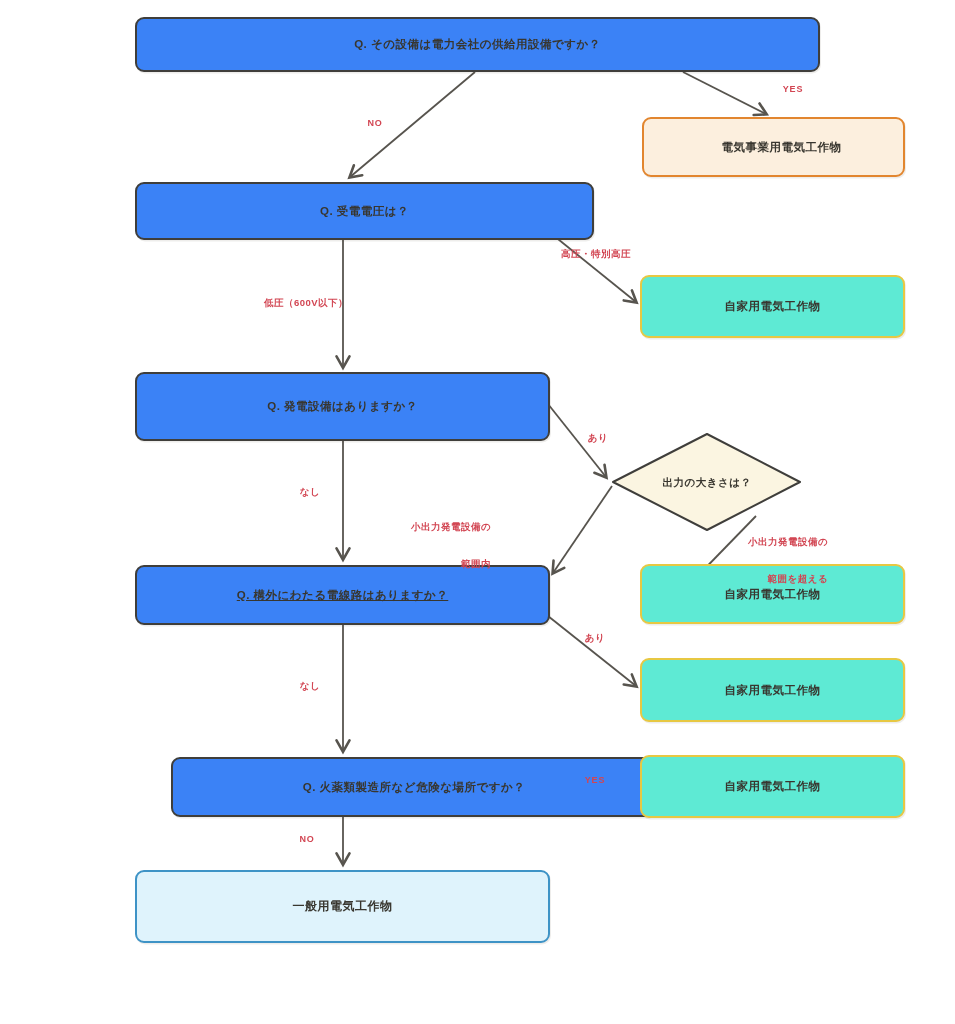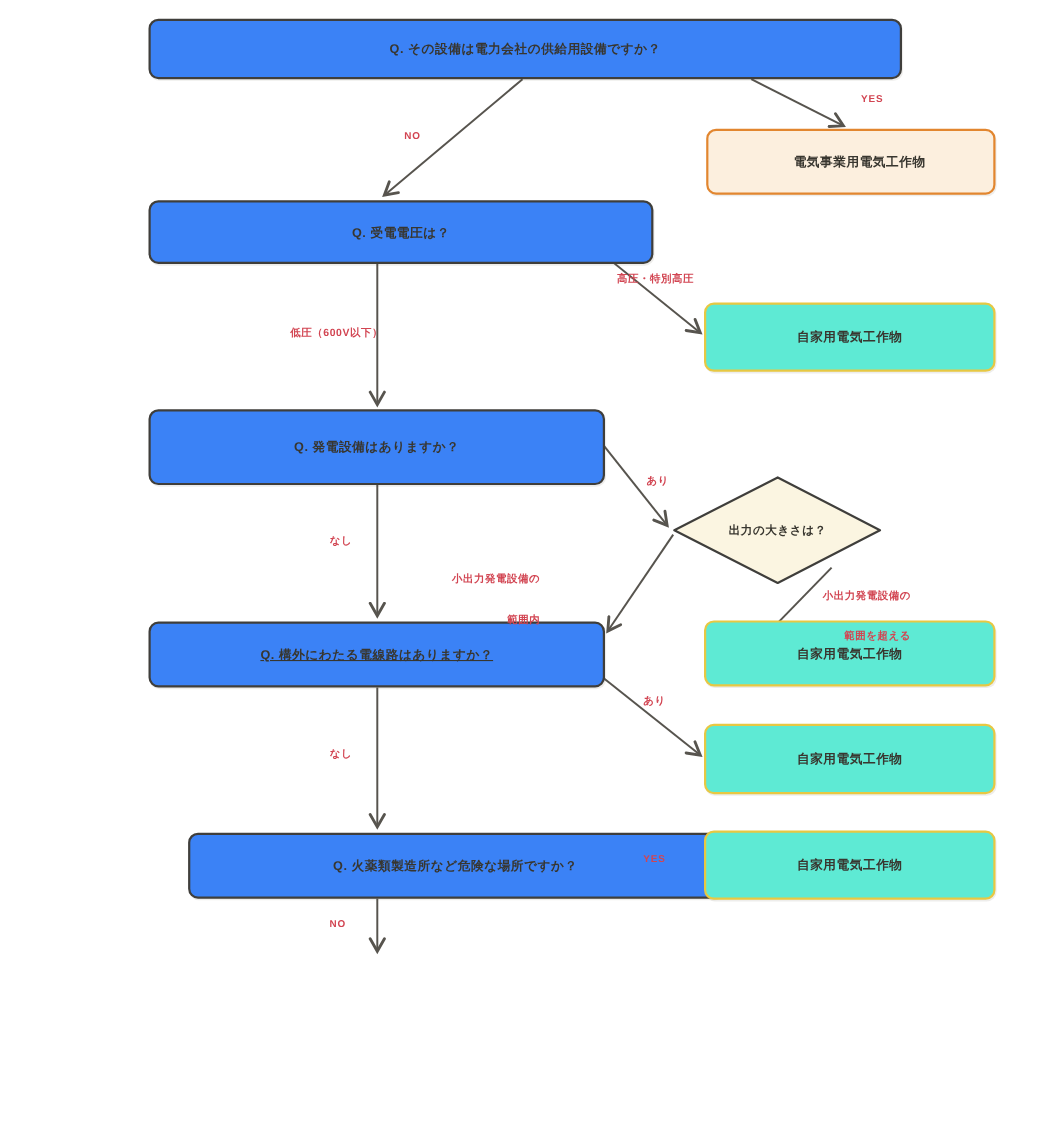--- a/index.html
+++ b/index.html
@@ -96,20 +96,23 @@
   </div>
 
   <div class="node question" style="left:135px;top:757px;width:486px;height:60px;margin-left:36px;">
     <span>Q. 火薬類製造所など危険な場所ですか？</span>
   </div>
 
   <div class="node private" style="left:640px;top:755px;width:265px;height:63px;">
     <span>自家用電気工作物</span>
   </div>
 
+  <div class="node general" style="left:135px;top:870px;width:415px;height:73px;">
+    <span>一般用電気工作物</span>
+  </div>
 
   <div class="elabel en" style="left:793px;top:90px;">YES</div>
   <div class="elabel en" style="left:375px;top:124px;">NO</div>
   <div class="elabel" style="left:596px;top:254px;">高圧・特別高圧</div>
   <div class="elabel" style="left:306px;top:303px;">低圧（600V以下）</div>
   <div class="elabel" style="left:598px;top:438px;">あり</div>
   <div class="elabel" style="left:310px;top:492px;">なし</div>
   <div class="elabel" style="left:451px;top:534px;">
     <span>小出力発電設備の</span>
     <span>範囲内</span>

